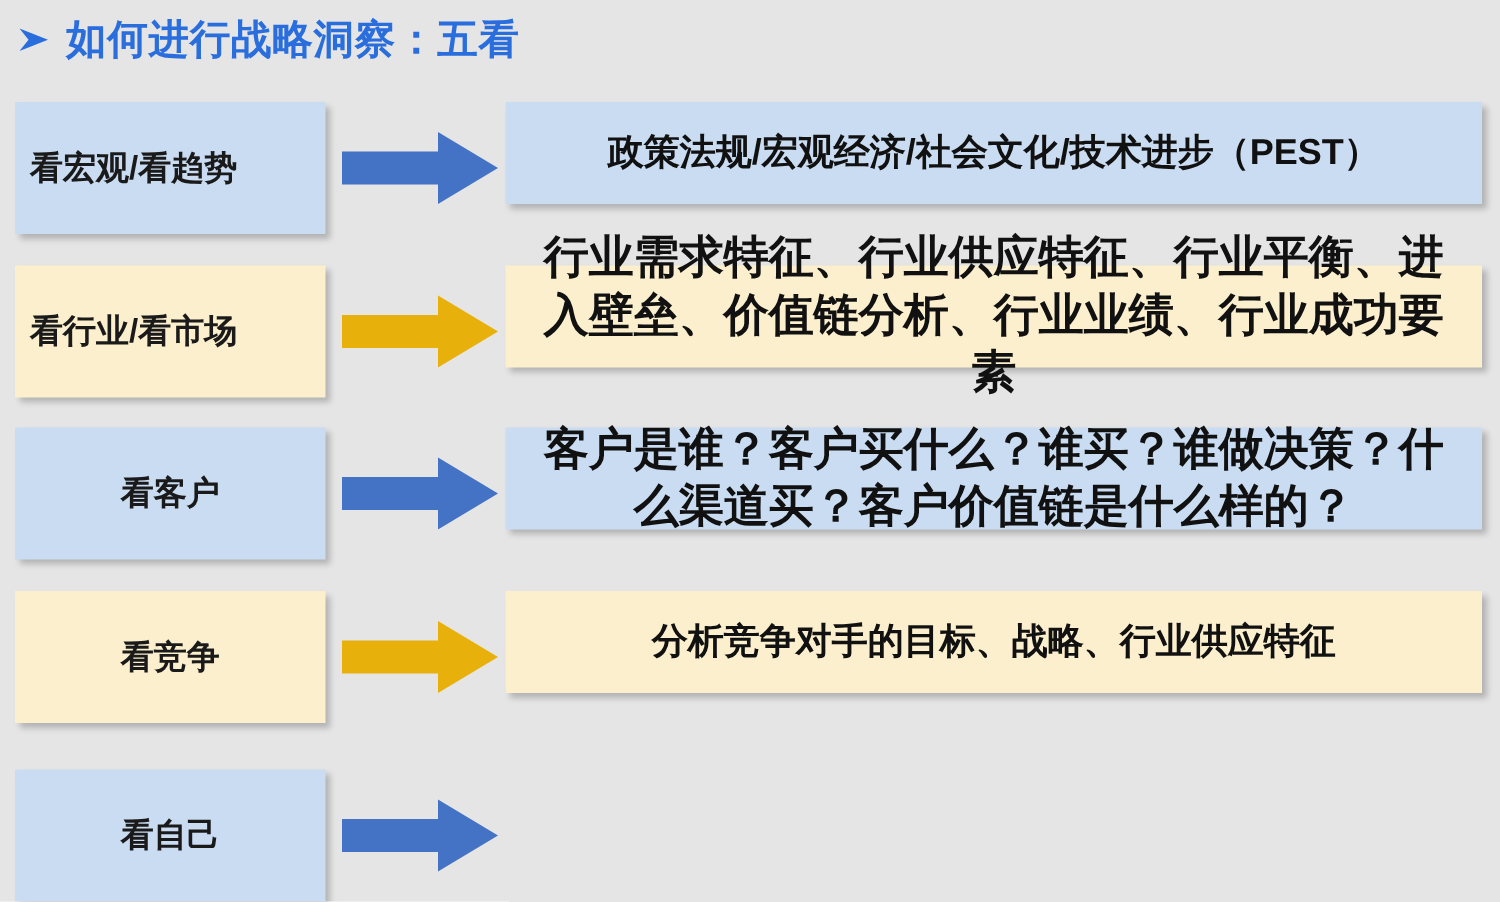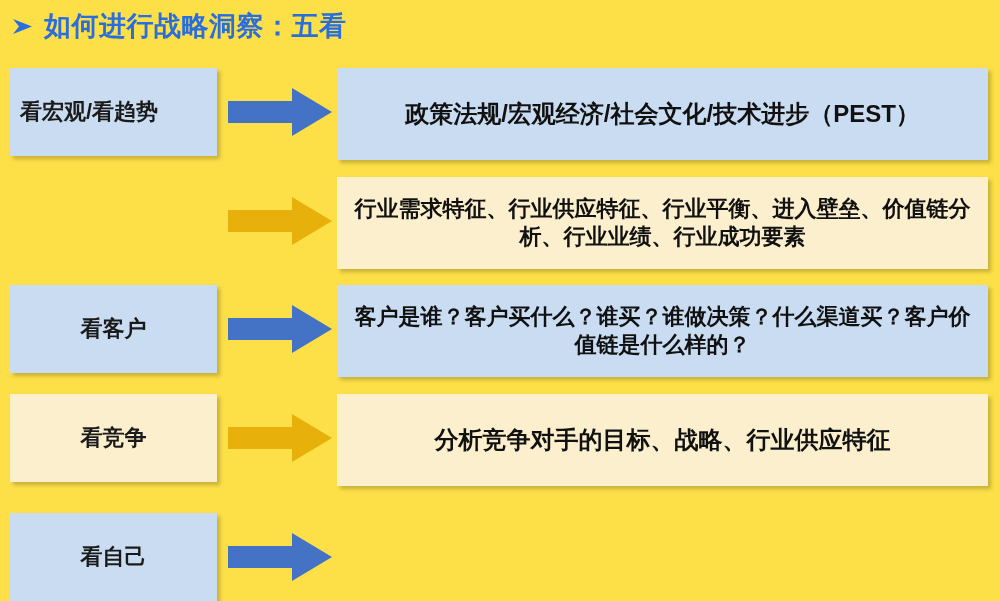--- a/index.html
+++ b/index.html
@@ -10,21 +10,21 @@
     width: 1000px;
     height: 601px;
     background: #ffffff;
     font-family: "Liberation Sans", "DejaVu Sans", sans-serif;
     overflow: hidden;
   }
   #slide {
     position: relative;
     width: 1000px;
     height: 601px;
-    background: #fde047;
+    background: #e5e5e5;
   }
 
   
   .title-row {
     position: absolute;
     left: 8px;
     top: 4px;
     display: flex;
     align-items: center;
     height: 44px;
@@ -93,39 +93,39 @@
     width: 104px;
     height: 52px;
   }
   .arrow-wrap svg { display: block; }
 
   .content-box {
     position: absolute;
     left: 337px;
     top: 0;
     width: 651px;
-    height: 92px;
+    height: 68px;
     box-sizing: border-box;
     display: flex;
     align-items: center;
     justify-content: center;
     box-shadow: 3px 3px 4px rgba(0,0,0,0.22);
   }
   .content-box .content-text {
     width: 100%;
     text-align: center;
     font-size: 24px;
     font-weight: bold;
     color: #111111;
     line-height: 1.28;
     padding: 0 12px;
     box-sizing: border-box;
   }
   .content-box .content-text.small {
-    font-size: 22px;
+    font-size: 30px;
     text-align: center;
   }
 
   
   .fill-blue  { background: #c9dcf2; }
   .fill-cream { background: #fcefcd; }
 </style>
 </head>
 <body>
 
@@ -148,20 +148,23 @@
       <svg width="104" height="52" viewBox="0 0 104 52" aria-hidden="true">
         <path d="M0 15 L64 15 L64 2 L104 26 L64 50 L64 37 L0 37 Z" fill="#4472c4"></path>
       </svg>
     </div>
     <div class="content-box fill-blue">
       <span class="content-text">政策法规/宏观经济/社会文化/技术进步（PEST）</span>
     </div>
   </div>
 
   <div class="row row-2">
+    <div class="label-box fill-cream align-left">
+      <span class="label-text">看行业/看市场</span>
+    </div>
     <div class="arrow-wrap">
       <svg width="104" height="52" viewBox="0 0 104 52" aria-hidden="true">
         <path d="M0 15 L64 15 L64 2 L104 26 L64 50 L64 37 L0 37 Z" fill="#e8b00a"></path>
       </svg>
     </div>
     <div class="content-box fill-cream">
       <span class="content-text small">行业需求特征、行业供应特征、行业平衡、进入壁垒、价值链分析、行业业绩、行业成功要素</span>
     </div>
   </div>
 

